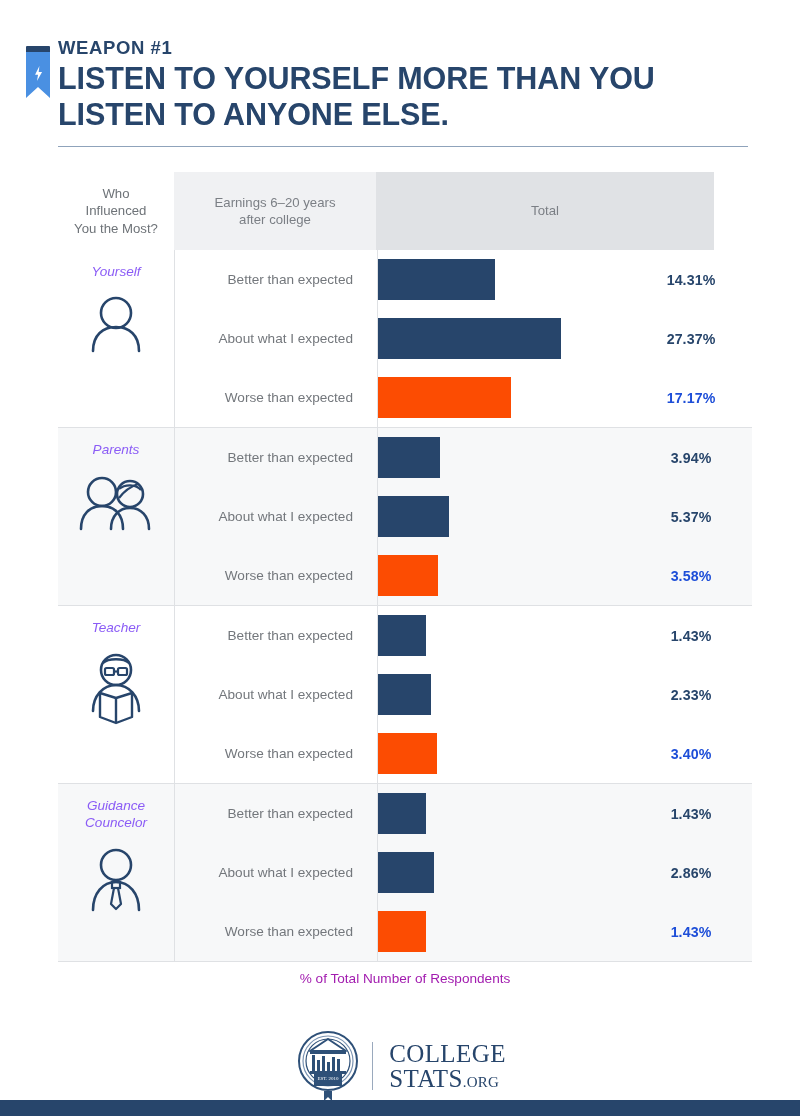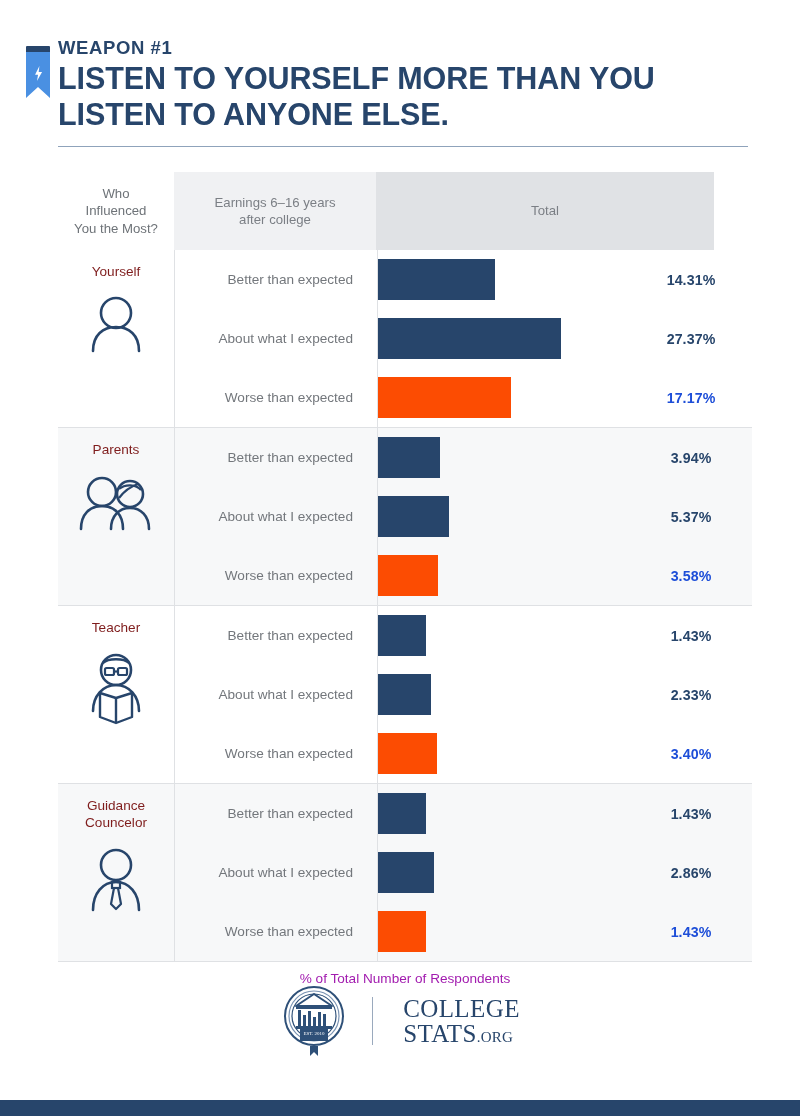--- a/index.html
+++ b/index.html
@@ -60,21 +60,21 @@
 
   .group { display: flex; position: relative; }
   .group.alt { background: #f7f8f9; }
   .group + .group { border-top: 1px solid #dfe1e4; }
   .group .who-cell {
     width: 116px; flex: 0 0 116px;
     display: flex; flex-direction: column; align-items: center;
     padding-top: 14px;
   }
   .who-label {
-    font-size: 13.6px; color: #7f1d1d; text-align: center; line-height: 1.25;
+    font-size: 13.6px; color: #8b5cf6; text-align: center; line-height: 1.25; font-style: italic;
   }
   .who-icon { margin-top: 14px; }
   .who-icon svg { display: block; }
 
   .rows { flex: 1 1 auto; border-left: 1px solid #dfe1e4; }
   .row { display: flex; align-items: center; height: 59px; }
   .row-label {
     width: 202px; flex: 0 0 202px;
     text-align: right; padding-right: 24px;
     font-size: 13.6px; color: #73777c;
@@ -94,22 +94,22 @@
   .pct.navy   { color: #27456b; }
   .pct.orange { color: #1d4ed8; }
 
   .table-bottom-rule { height: 1px; background: #dfe1e4; width: 694px; }
 
   
   .axis-note {
     position: absolute; left: 58px; top: 971px; width: 694px;
     text-align: center; font-size: 13.6px; color: #a21caf;
   }
-  .logo { position: absolute; left: 0; top: 984px; width: 800px;
-          display: flex; align-items: center; justify-content: center; gap: 14px; }
+  .logo { position: absolute; left: 0; top: 1029px; width: 800px;
+          display: flex; align-items: center; justify-content: center; gap: 0px; }
   .logo-mark { width: 68px; height: 74px; }
   .logo-div { width: 1px; height: 48px; background: #9aa9bd; margin: 0 16px 0 10px; }
   .logo-type { color: #27456b; font-family: "Liberation Serif", serif; line-height: 1.02; }
   .logo-type .l1 { font-size: 25px; letter-spacing: 0.4px; }
   .logo-type .l2 { font-size: 25px; letter-spacing: 0.4px; }
   .logo-type .l2 .org { font-size: 15px; letter-spacing: 0.2px; }
 
   .bottom-bar { position: absolute; left: 0; top: 1100px; width: 800px; height: 16px; background: #27456b; }
 </style>
 </head>
@@ -135,21 +135,21 @@
     <div class="thead">
       <div class="th who col-who">
         <span>
           <span>Who</span><br>
           <span>Influenced</span><br>
           <span>You the Most?</span>
         </span>
       </div>
       <div class="th earn col-earn">
         <span>
-          <span>Earnings 6–16 years</span><br>
+          <span>Earnings 6–20 years</span><br>
           <span>after college</span>
         </span>
       </div>
       <div class="th total col-total">Total</div>
     </div>
 
     <div class="group">
       <div class="who-cell">
         <div class="who-label">Yourself</div>
         <div class="who-icon">

